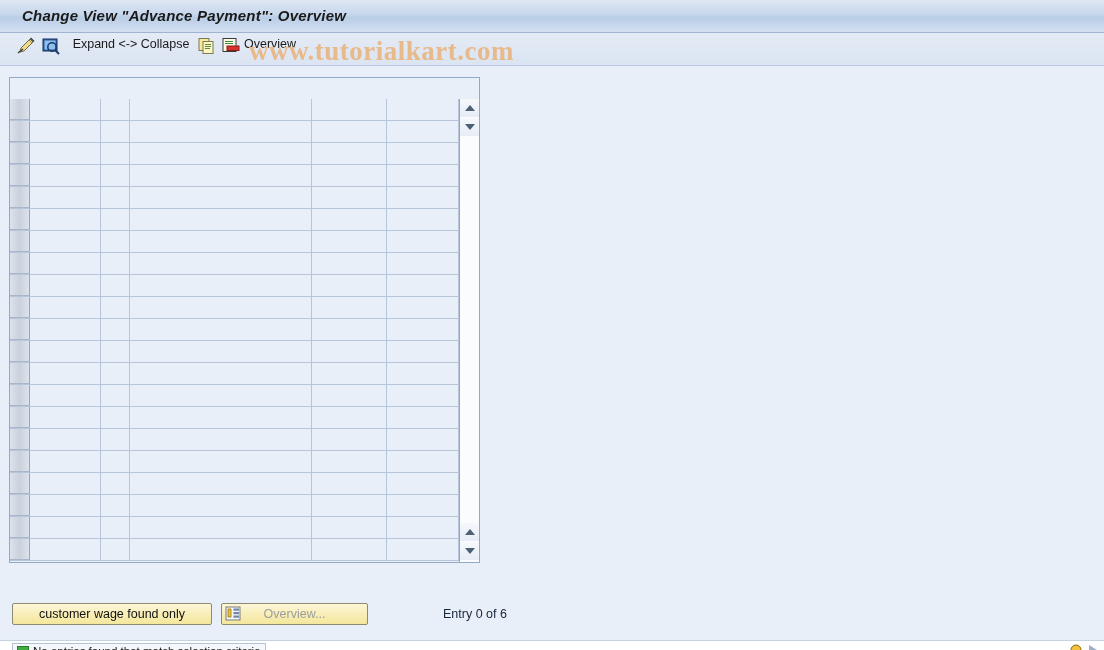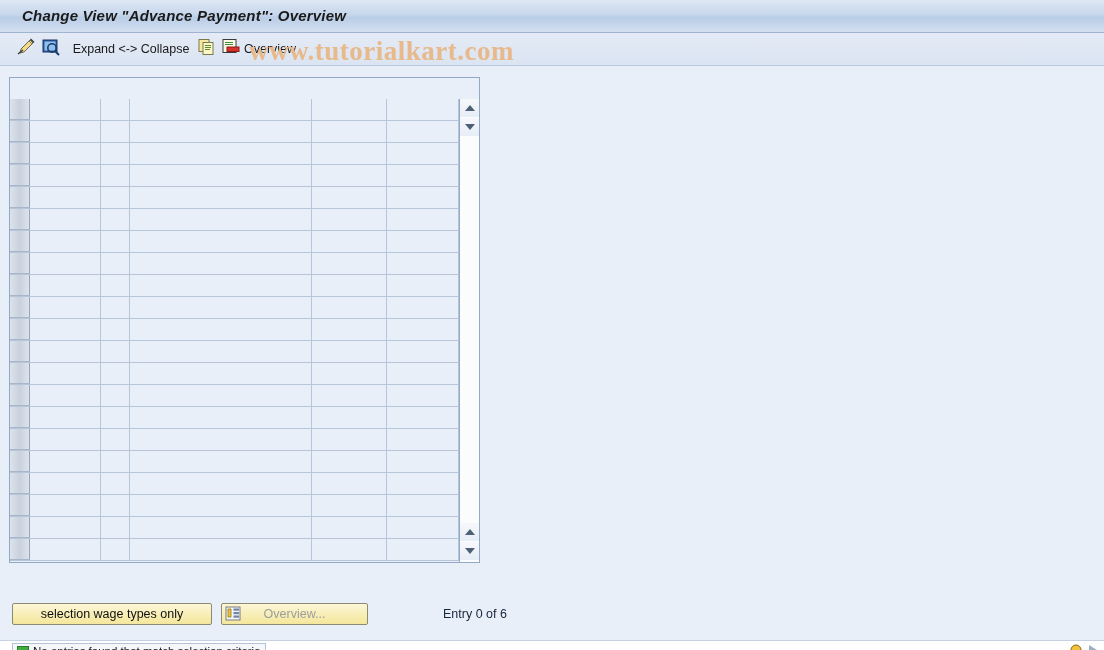--- a/index.html
+++ b/index.html
@@ -44,21 +44,21 @@
     left: 0; top: 33px;
     width: 1104px; height: 33px;
     background: linear-gradient(to bottom, #e4ebf6 0%, #dbe4f2 100%);
     border-bottom: 1px solid #b9c8de;
   }
   .tbitem {
     position: absolute;
     top: 4px;
     height: 24px;
     display: flex;
-    align-items: center;
+    align-items: flex-start;
     justify-content: center;
     cursor: default;
   }
   .tbicon { width: 22px; }
   .tblabel {
     font-size: 12.5px;
     color: #1a1a1a;
     white-space: nowrap;
     padding: 0 3px;
   }
@@ -476,21 +476,21 @@
       <div class="sbtn b1">
           <span class="arrow-up"></span>
         </div>
       <div class="sbtn b2">
           <span class="arrow-down"></span>
         </div>
     </div>
   </div>
 
   <div class="btn" style="left:12px; top:603px; width:200px;">
-    <span>selection wage types only</span>
+    <span>customer wage found only</span>
   </div>
 
   <div class="btn disabled" style="left:221px; top:603px; width:147px; justify-content:center;">
     <span class="bicon">
       <svg width="17" height="16" viewBox="0 0 17 16">
         <rect x="1" y="1" width="14" height="13" fill="#f3f5f8" stroke="#7a7a7a" stroke-width="1"></rect>
         <rect x="8.5" y="2.5" width="5.5" height="2.2" fill="#6f86a6"></rect>
         <rect x="8.5" y="6" width="5.5" height="2.2" fill="#6f86a6"></rect>
         <rect x="8.5" y="9.5" width="5.5" height="2.2" fill="#6f86a6"></rect>
         <path d="M3 3 L6 3 L6 11 L3 11 Z" fill="#f2c23c" stroke="#9a7a18" stroke-width="0.8"></path>

